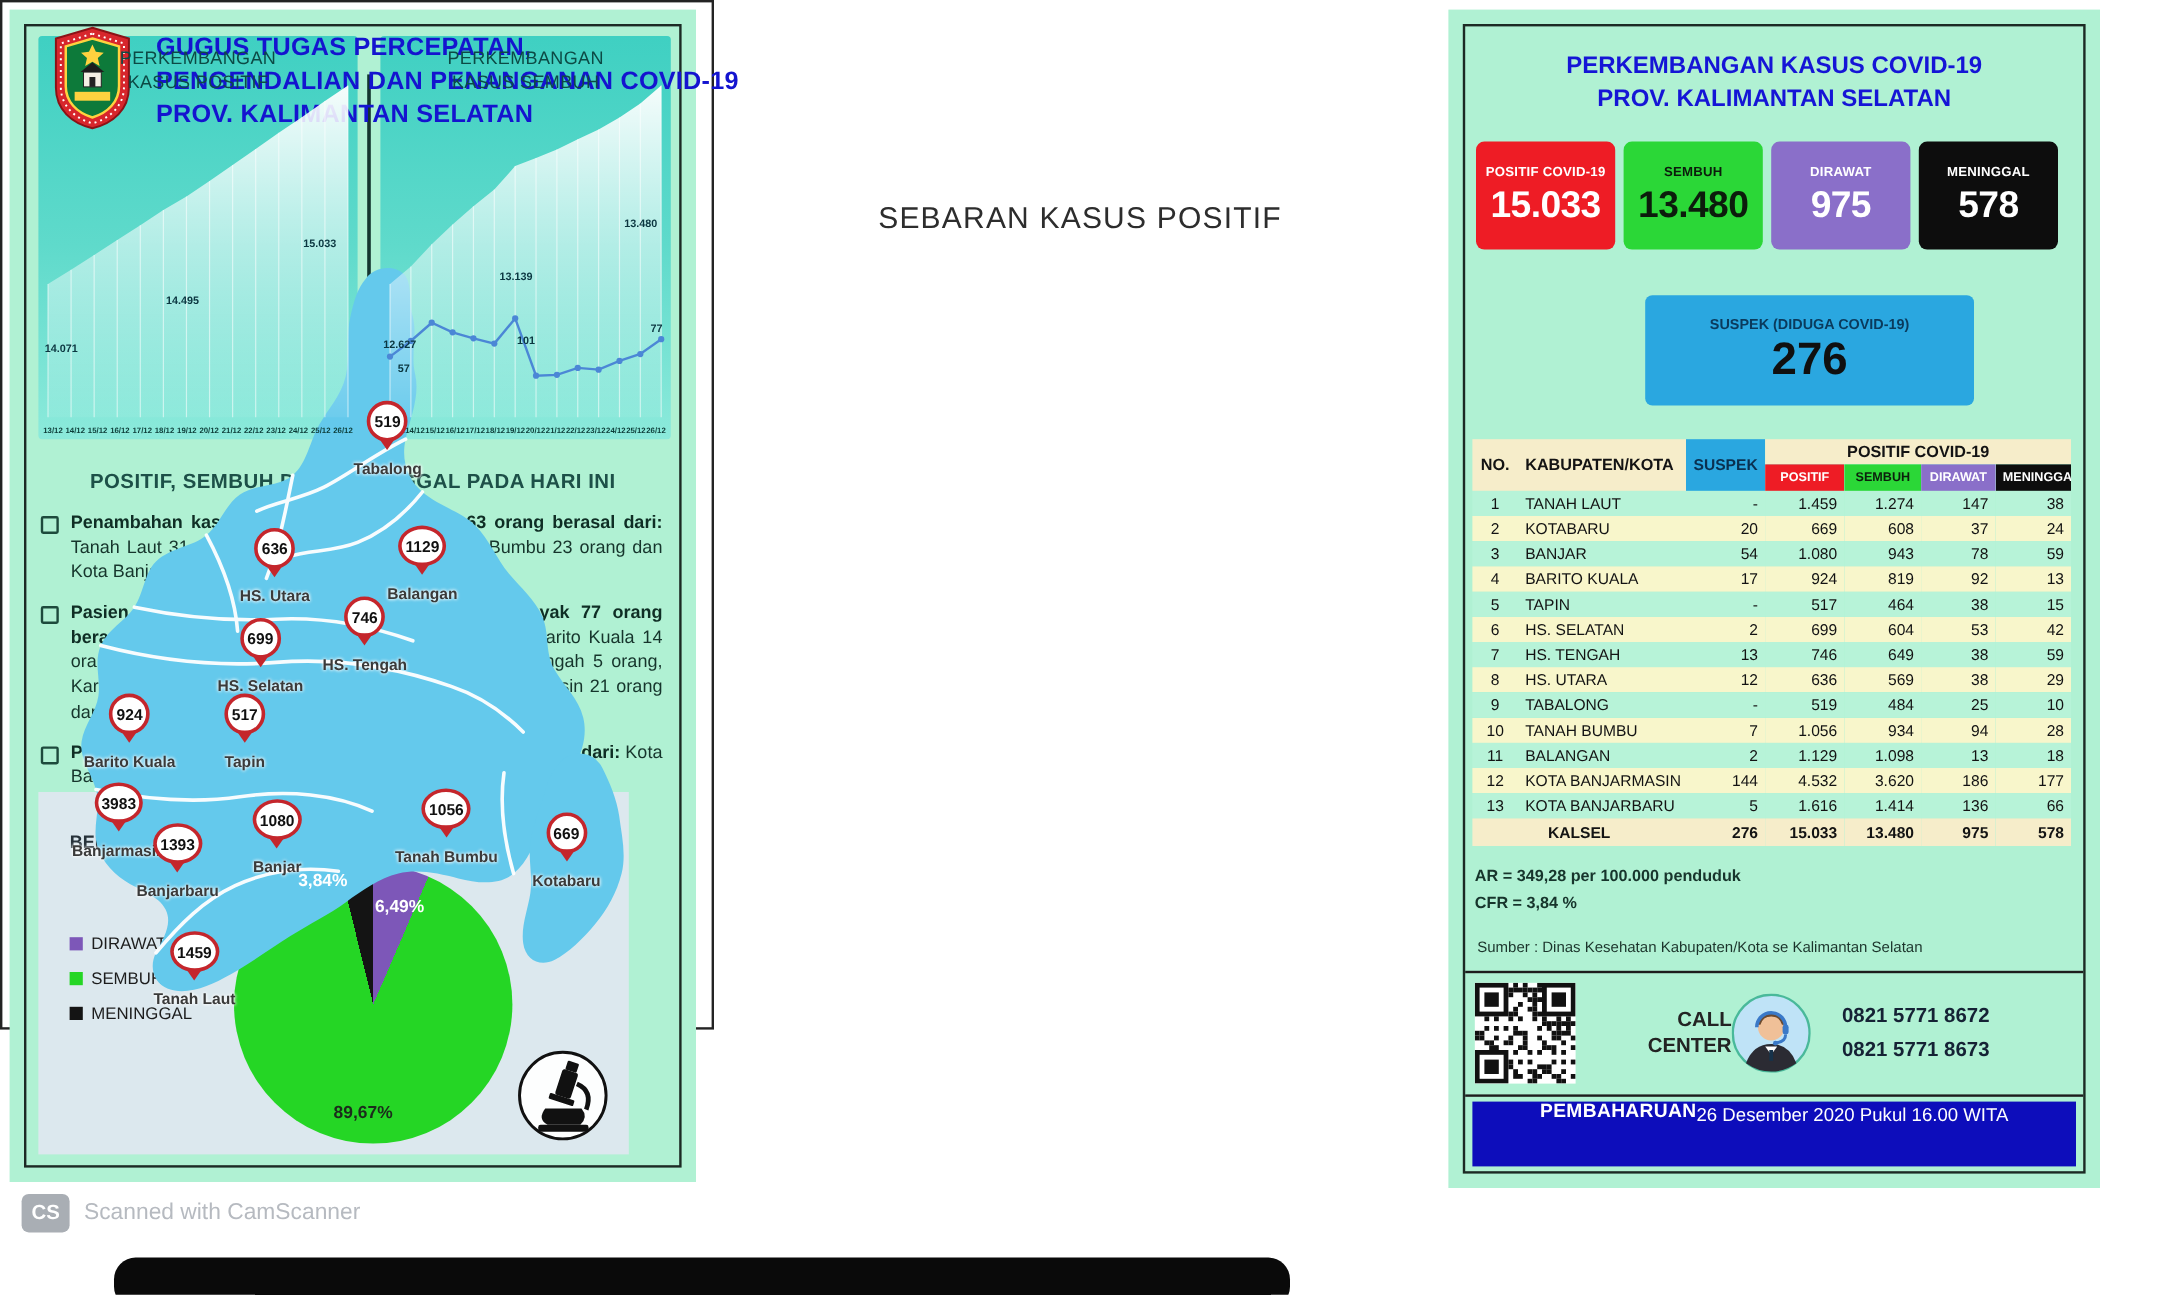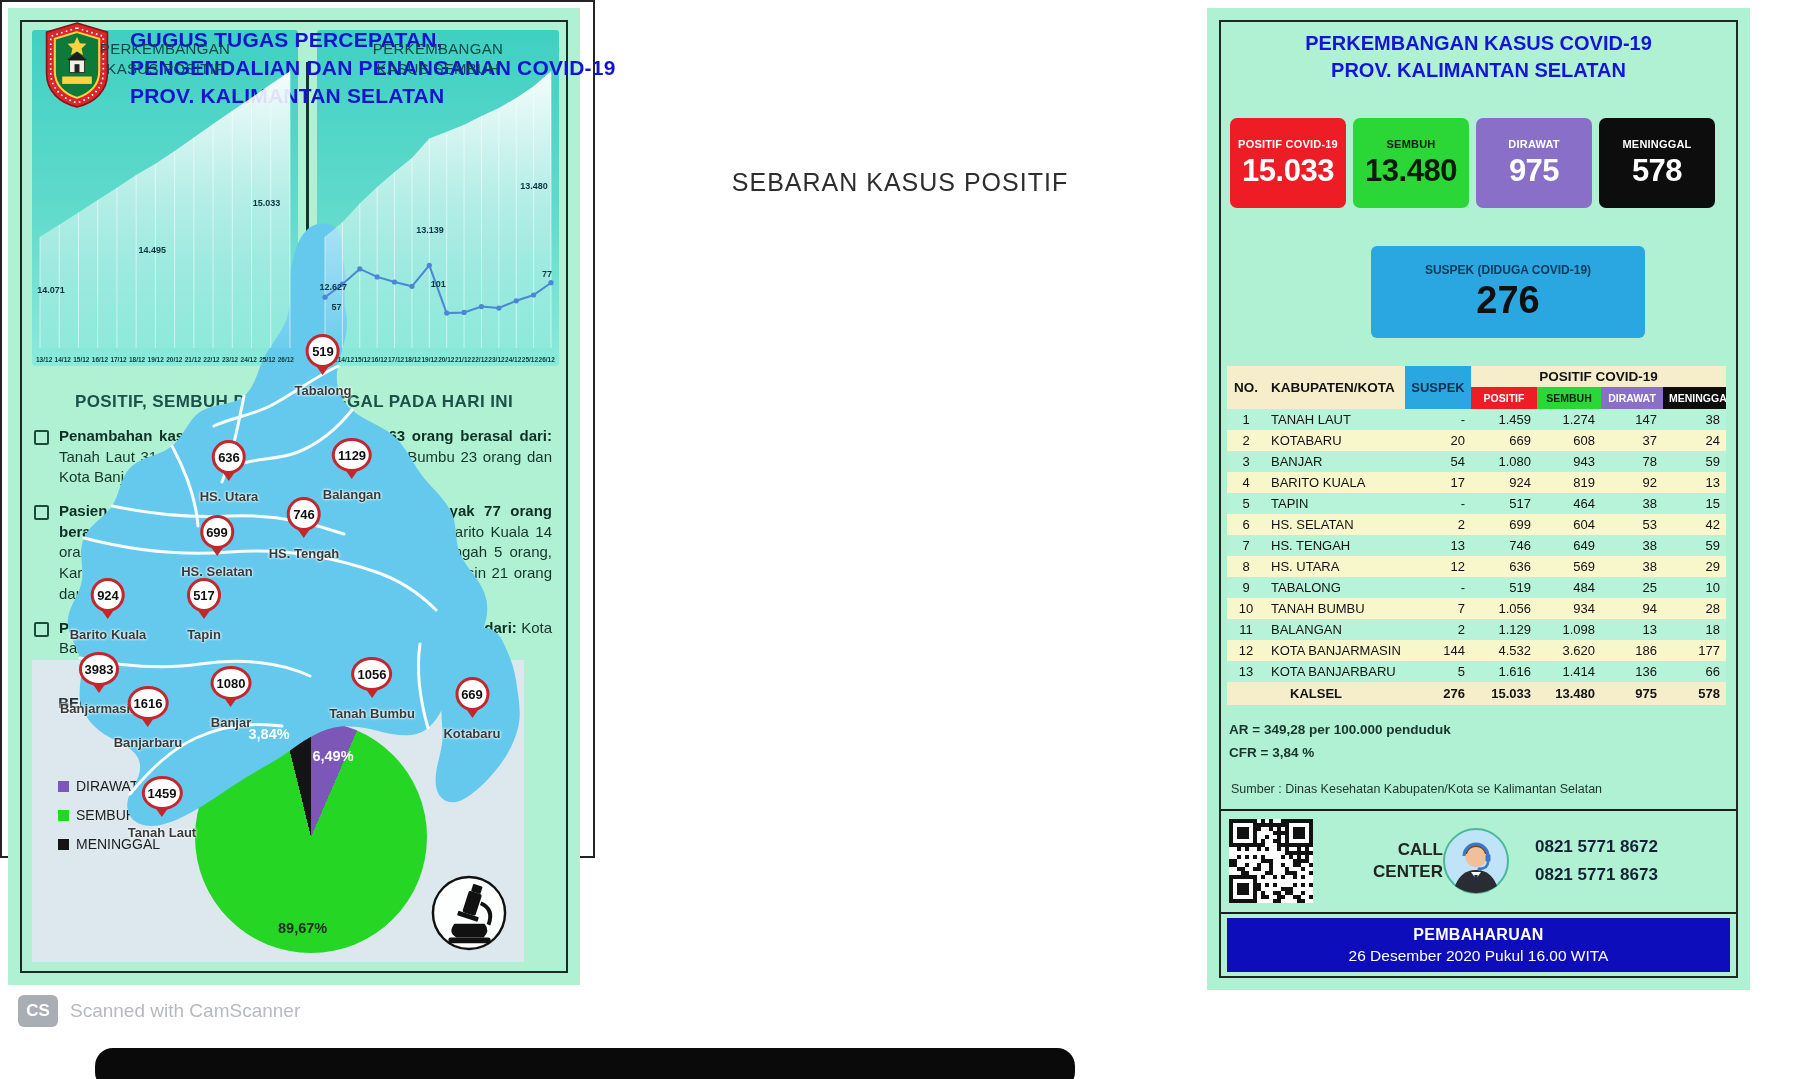--- a/index.html
+++ b/index.html
@@ -49,21 +49,21 @@
   #mapLayer{position:absolute;left:0;top:200px;width:591px;height:636px}
   .pin{position:absolute;display:flex;flex-direction:column;align-items:center;transform:translate(-50%,-17px);z-index:3}
   .pin-head{min-width:34px;height:34px;padding:0 3px;background:#fff;border:3px solid #c4262c;border-radius:50%;
     display:flex;align-items:center;justify-content:center;font-weight:900;font-size:13px;color:#101010;box-sizing:border-box}
   .pin-tail{width:0;height:0;border:7px solid transparent;border-top:10px solid #c4262c;margin-top:-3px}
   .pin-label{margin-top:1px;font-size:13px;font-weight:600;color:#3a3a3a;white-space:nowrap;
     text-shadow:0 0 3px #fff,0 0 3px #fff}
   #popBox{position:absolute;left:14px;right:14px;bottom:10px;height:44px;background:#a9f2d0;
     display:flex;align-items:center;justify-content:center;font-size:21px;color:#173c2f}
   
-  .rp-title{padding-top:8px;text-align:center;font-size:20px;font-weight:900;color:#1515d6;line-height:1.35}
+  .rp-title{padding-top:20px;text-align:center;font-size:20px;font-weight:900;color:#1515d6;line-height:1.35}
   #cards{position:absolute;left:9px;top:96px;display:flex;gap:7px}
   .stat-card{width:116px;height:90px;border-radius:7px;display:flex;flex-direction:column;
     align-items:center;justify-content:center}
   .card-label{font-size:11px;font-weight:800;letter-spacing:.2px}
   .card-value{font-size:31px;font-weight:900;letter-spacing:-.5px;margin-top:3px}
   #suspekCard{position:absolute;left:150px;top:224px;width:274px;height:92px;border-radius:6px;
     background:#2aa7e0;display:flex;flex-direction:column;align-items:center;justify-content:center}
   .suspek-label{font-size:12px;font-weight:800;color:#0a3a5c}
   .suspek-value{font-size:38px;font-weight:900;color:#101010;margin-top:2px}
   #kabTable{position:absolute;left:6px;top:344px;border-collapse:collapse;table-layout:fixed;
@@ -82,21 +82,21 @@
   #kabTable td.c{text-align:center}#kabTable td.l{text-align:left}#kabTable td.r{text-align:right}
   #kabTable tfoot td{background:#f6edca;font-weight:800;height:23px}
   .ar-line{position:absolute;left:8px;top:700px;font-size:13.5px;color:#17352c;font-weight:600}
   .cfr-line{position:absolute;left:8px;top:723px;font-size:13.5px;color:#17352c;font-weight:600}
   .src-line{position:absolute;left:10px;top:760px;font-size:12.5px;color:#1c352c}
   .rp-hr{position:absolute;left:0;right:0;border-top:2.5px solid #1d1d1d}
   #ccRow{position:absolute;left:8px;right:6px;top:794px;height:90px;display:flex;align-items:center}
   #ccLabel{width:130px;text-align:right;font-size:17px;font-weight:800;color:#232323;line-height:1.3}
   #phones{margin-left:26px;font-size:17px;font-weight:800;color:#152235;line-height:1.65}
   #updateBox{position:absolute;left:6px;right:6px;top:896px;height:54px;background:#0d0dbb;
-    display:flex;flex-direction:column;align-items:center;justify-content:center;color:#fff}
+    display:flex;flex-direction:row;align-items:flex-start;justify-content:center;color:#fff}
   .upd1{font-size:16px;font-weight:700;letter-spacing:.3px}
   .upd2{font-size:15.5px;margin-top:3px}
   
   #csBadge{position:absolute;left:18px;top:995px;width:40px;height:32px;background:#a9aeb4;border-radius:6px;
     color:#fff;font-weight:800;font-size:17px;display:flex;align-items:center;justify-content:center}
   #csText{position:absolute;left:70px;top:1000px;font-size:19px;color:#b6bac0}
   #scanBar{position:absolute;left:95px;top:1048px;width:980px;height:42px;background:#0a0a0a;border-radius:18px}
 </style>
 </head>
 <body>
@@ -340,21 +340,21 @@
        <span class="pin-label">Barito Kuala</span>
       </div><div class="pin" style="left:204px;top:395px">
        <span class="pin-head">517</span>
        <span class="pin-tail"></span>
        <span class="pin-label">Tapin</span>
       </div><div class="pin" style="left:99px;top:469px">
        <span class="pin-head">3983</span>
        <span class="pin-tail"></span>
        <span class="pin-label">Banjarmasin</span>
       </div><div class="pin" style="left:148px;top:503px">
-       <span class="pin-head">1616</span>
+       <span class="pin-head">1393</span>
        <span class="pin-tail"></span>
        <span class="pin-label">Banjarbaru</span>
       </div><div class="pin" style="left:231px;top:483px">
        <span class="pin-head">1080</span>
        <span class="pin-tail"></span>
        <span class="pin-label">Banjar</span>
       </div><div class="pin" style="left:372px;top:474px">
        <span class="pin-head">1056</span>
        <span class="pin-tail"></span>
        <span class="pin-label">Tanah Bumbu</span>

